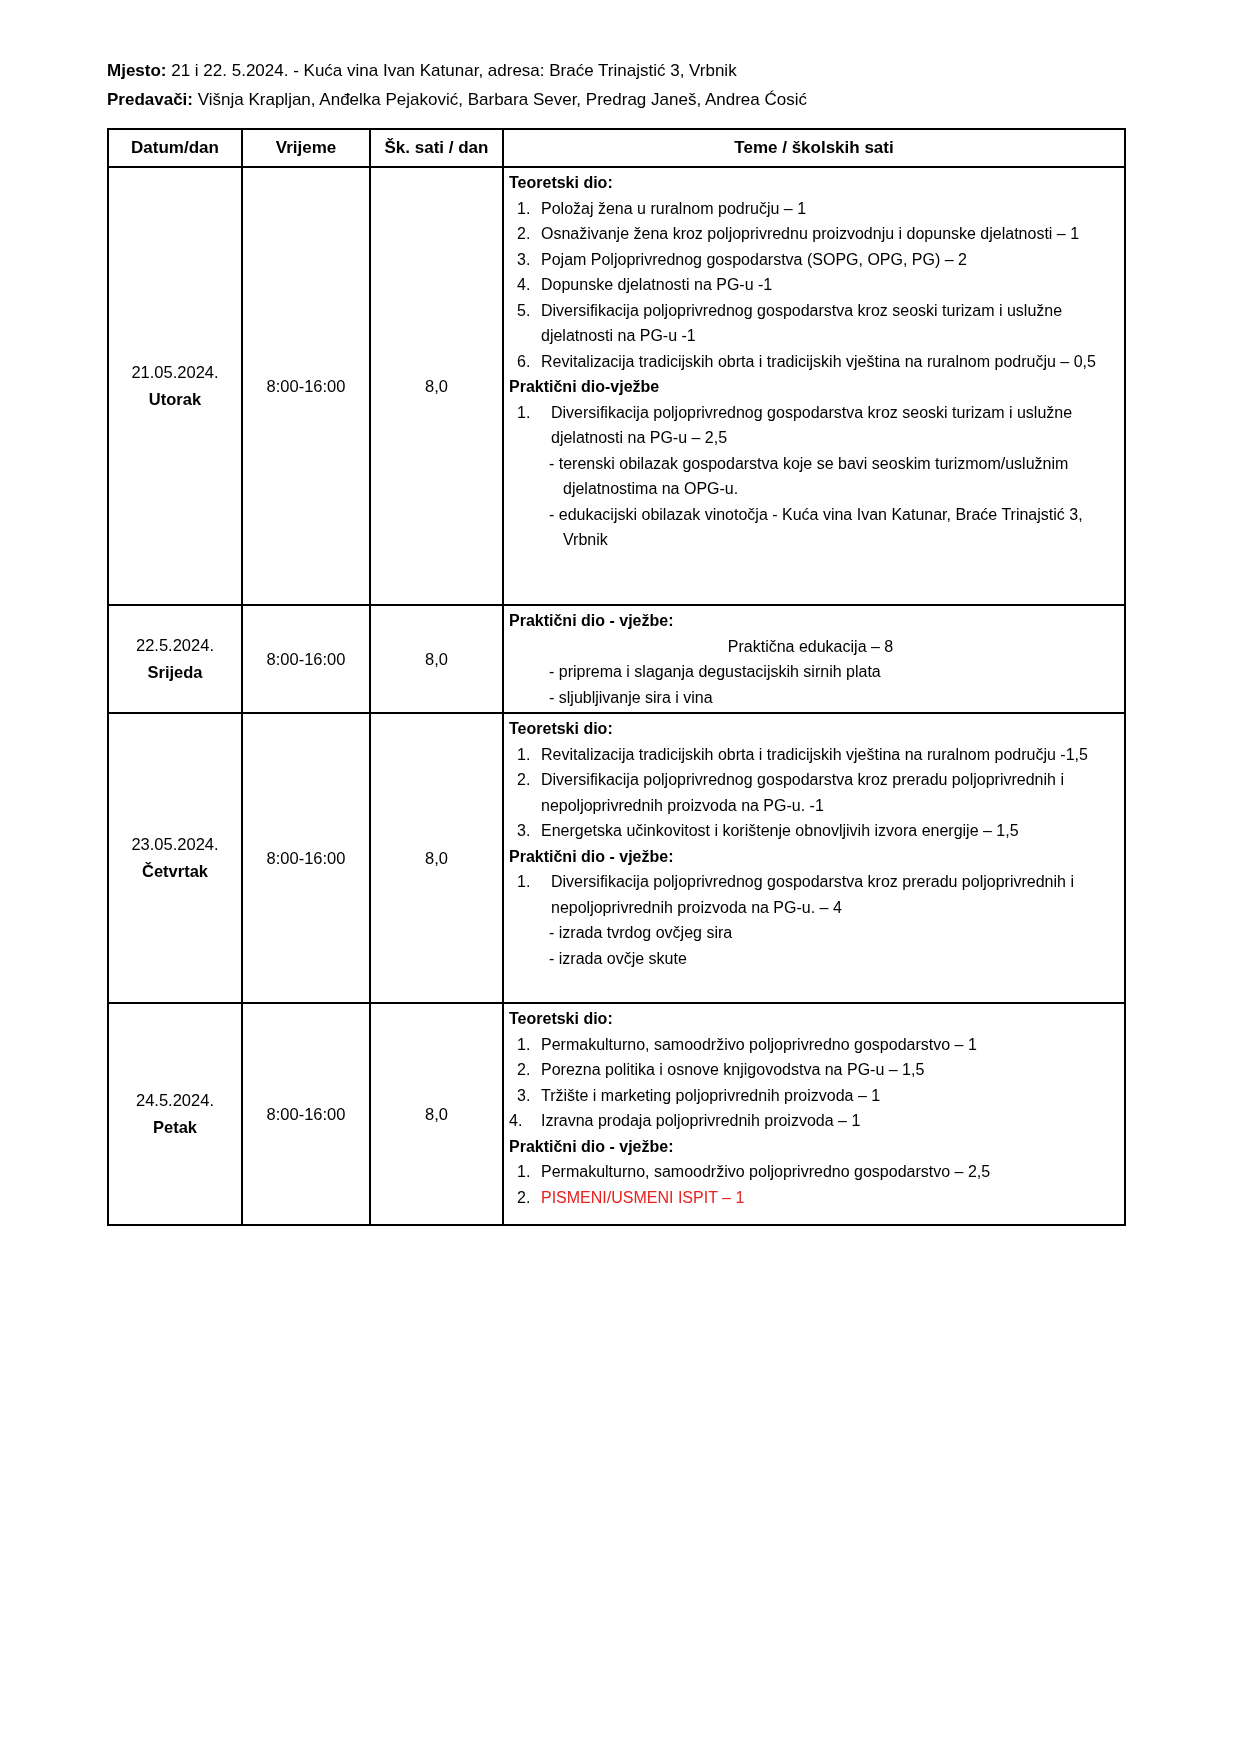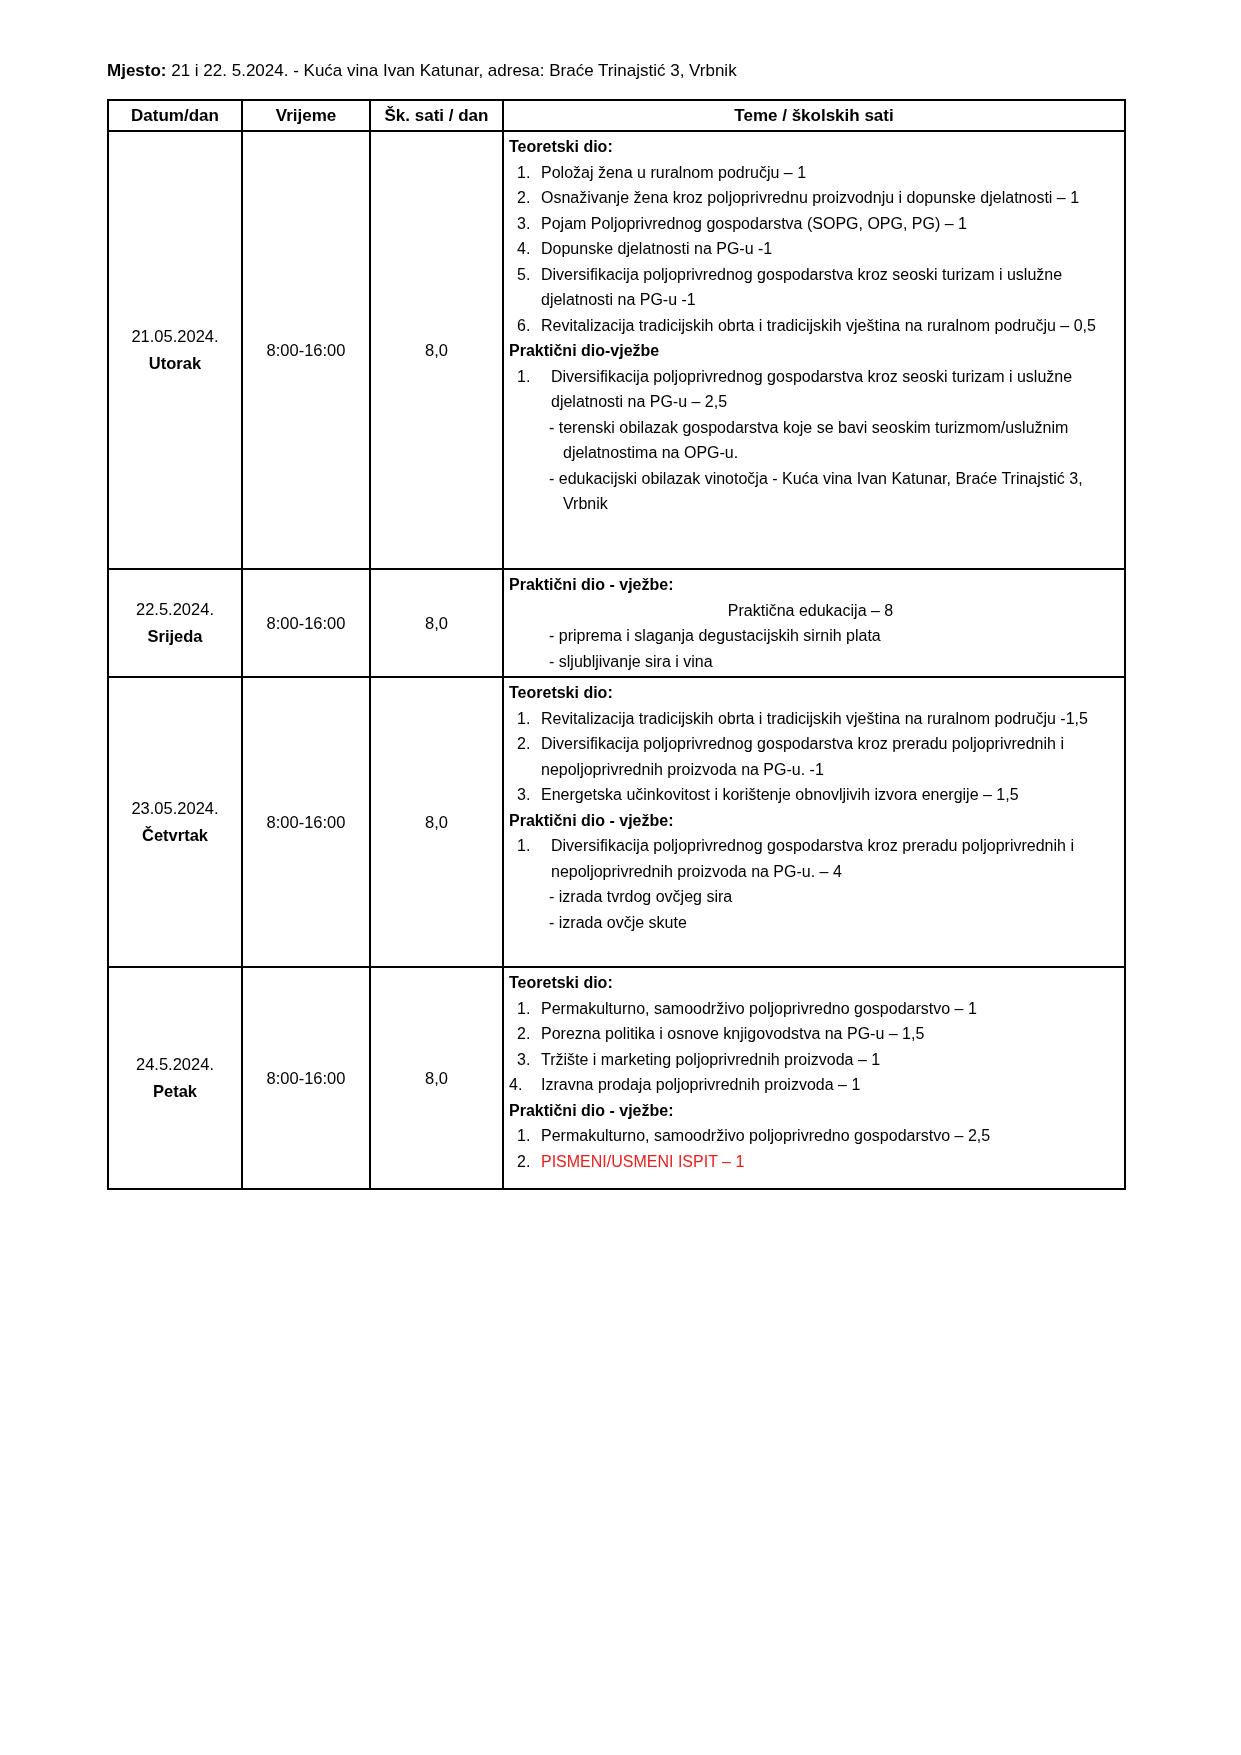--- a/index.html
+++ b/index.html
@@ -21,21 +21,21 @@
   .jline { text-align: justify; text-align-last: justify; }
   .indent2 { padding-left: 62px; }
 
   table.doc-table {
     border-collapse: collapse;
     width: 1017px;
     margin-top: 14px;
     table-layout: fixed;
   }
   .doc-table th, .doc-table td { border: 2px solid #000; }
-  .doc-table thead tr { height: 31px; }
+  .doc-table thead tr { height: 38px; }
   .doc-table th { font-size: 17px; font-weight: bold; text-align: center; padding: 2px; }
 
   tr.r0 { height: 438px; }
   tr.r1 { height: 106px; }
   tr.r2 { height: 290px; }
   tr.r3 { height: 222px; }
 
   td.c-date, td.c-time, td.c-hours {
     text-align: center;
     vertical-align: middle;
@@ -65,20 +65,21 @@
 </style>
 </head>
 <body style="--exam-red: #e82020;">
 
 <div class="page">
 
 
 
   <div class="para"><span class="lbl">Mjesto:</span> <span>21 i 22. 5.2024. - Kuća vina Ivan Katunar, adresa: Braće Trinajstić 3, Vrbnik</span></div>
 
+  <div class="para"><span class="lbl">Predavači:</span> <span>Višnja Krapljan, Anđelka Pejaković, Barbara Sever, Predrag Janeš, Andrea Ćosić</span></div>
 
   <table class="doc-table">
     <colgroup>
       <col style="width:134px">
       <col style="width:128px">
       <col style="width:133px">
       <col style="width:622px">
     </colgroup>
     <thead>
       <tr>
@@ -101,21 +102,21 @@
             <div class="item">
               <span class="m">1.</span>
               <span class="t">Položaj žena u ruralnom području – 1</span>
             </div>
             <div class="item">
               <span class="m">2.</span>
               <span class="t">Osnaživanje žena kroz poljoprivrednu proizvodnju i dopunske djelatnosti – 1</span>
             </div>
             <div class="item">
               <span class="m">3.</span>
-              <span class="t">Pojam Poljoprivrednog gospodarstva (SOPG, OPG, PG) – 1</span>
+              <span class="t">Pojam Poljoprivrednog gospodarstva (SOPG, OPG, PG) – 2</span>
             </div>
             <div class="item">
               <span class="m">4.</span>
               <span class="t">Dopunske djelatnosti na PG-u -1</span>
             </div>
             <div class="item">
               <span class="m">5.</span>
               <span class="t">Diversifikacija poljoprivrednog gospodarstva kroz seoski turizam i uslužne djelatnosti na PG-u -1</span>
             </div>
             <div class="item">

